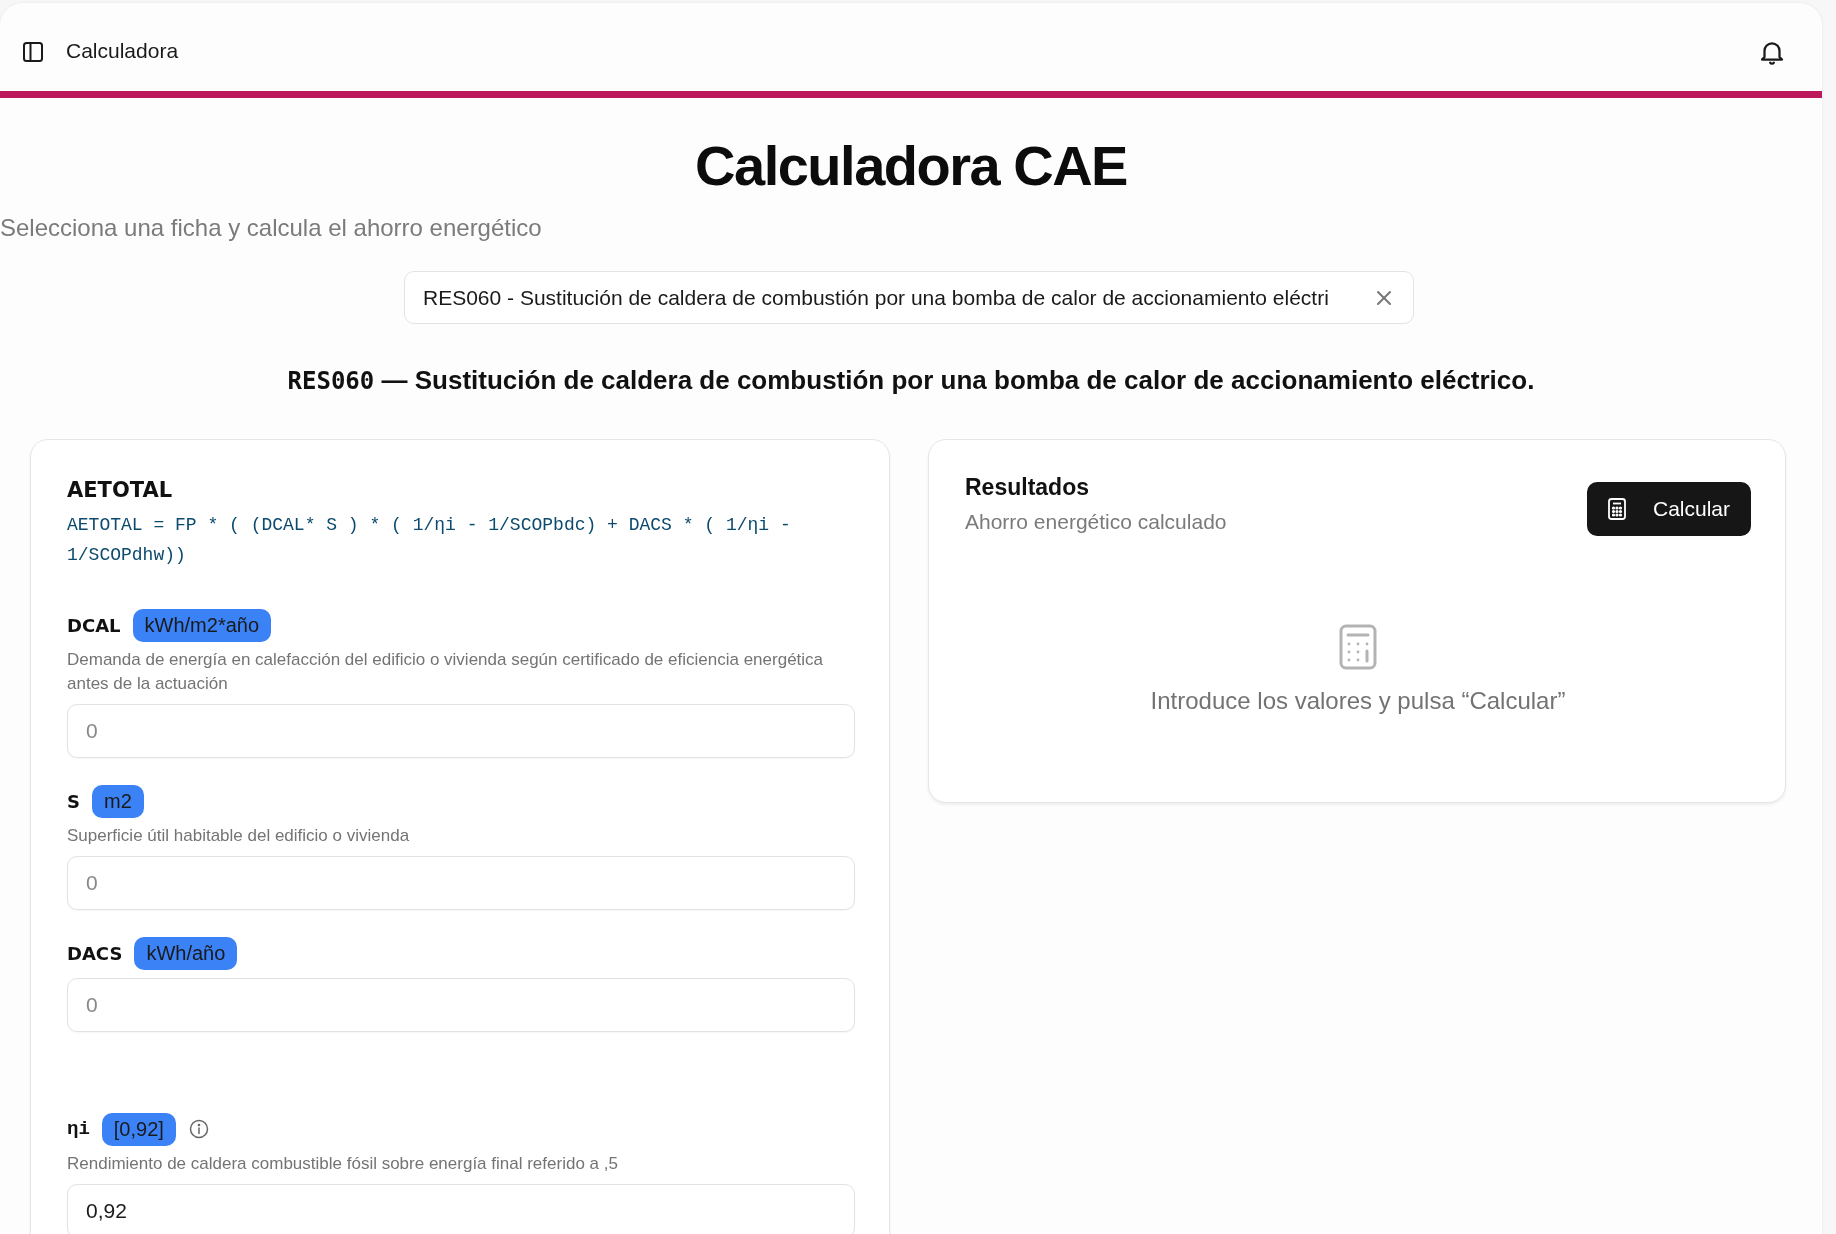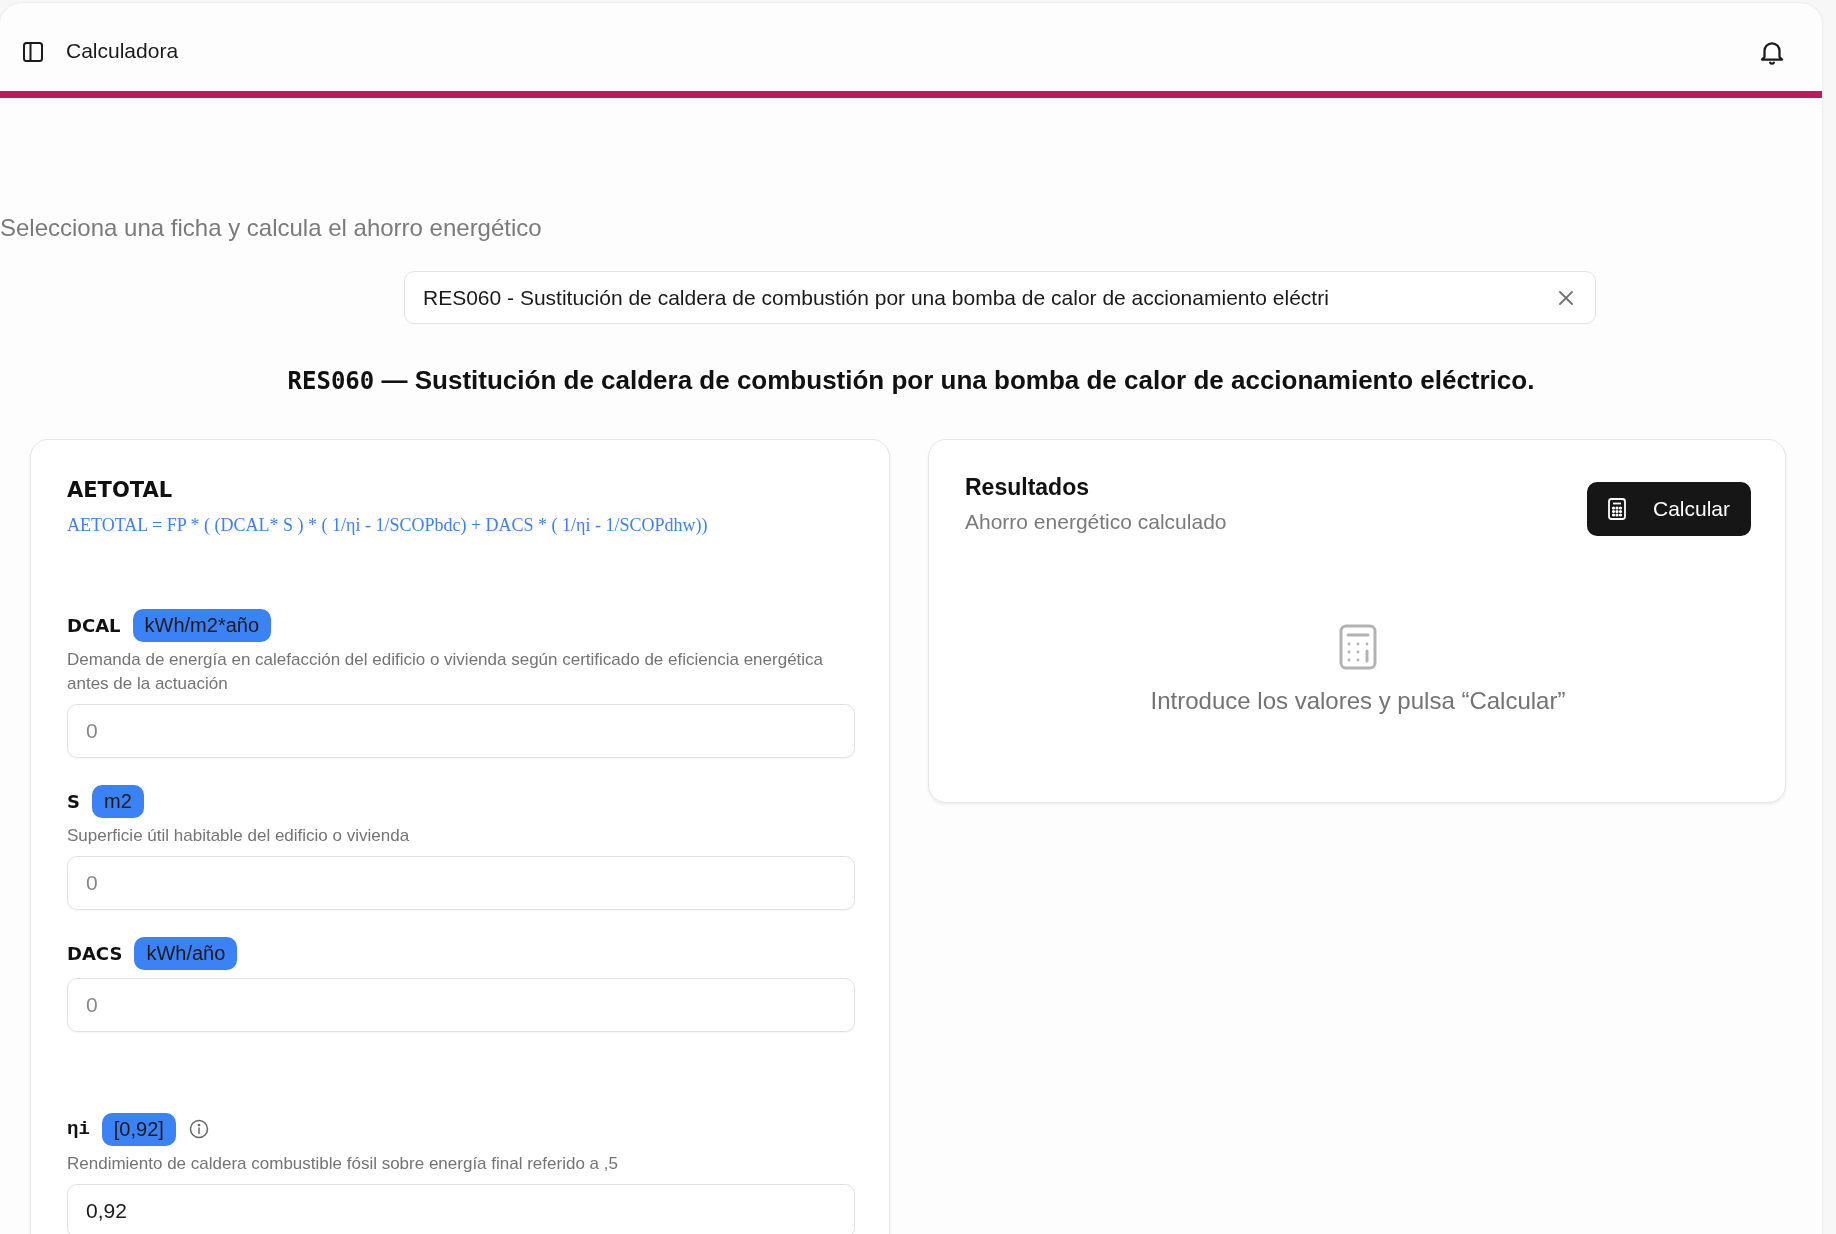--- a/index.html
+++ b/index.html
@@ -35,21 +35,21 @@
   }
   .page-title {
     position: absolute; left: 0; width: 1822px; top: 130px; text-align: center;
     font-size: 56px; font-weight: 700; letter-spacing: -1.5px; color: #0c0c0c;
   }
   .page-subtitle {
     position: absolute; left: 0; width: 1822px; top: 211px; text-align: left;
     font-size: 24px; color: #7b7b7b;
   }
   .select-box {
-    position: absolute; left: 404px; top: 268px; width: 1192px; height: 53px;
+    position: absolute; left: 404px; top: 268px; width: 1010px; height: 53px;
     border: 1px solid #e3e3e3; border-radius: 10px; background: #fff;
     display: flex; align-items: center; padding: 15px 18px; cursor: pointer;
   }
   .select-text {
     font-size: 21px; color: #1a1a1a; white-space: nowrap; overflow: hidden;
     width: 940px;
   }
   .clear-btn {
     position: absolute; right: 18px; top: 15px; width: 22px; height: 22px; cursor: pointer;
   }
@@ -63,21 +63,21 @@
     box-shadow: 0 2px 3px rgba(0,0,0,0.06);
   }
   .card-left { left: 30px; top: 436px; width: 860px; height: 840px; }
   .card-right { left: 928px; top: 436px; width: 858px; height: 364px; }
   .formula-label {
     position: absolute; left: 36px; top: 38px; font-size: 21px; font-weight: 700;
     font-family: "DejaVu Sans", sans-serif;
   }
   .formula {
     position: absolute; left: 36px; top: 70px; width: 790px;
-    font-family: Liberation Serif, serif; font-size: 18px; line-height: 30px; color: #3b82f6;
+    font-family: Liberation Mono, monospace; font-size: 18px; line-height: 30px; color: #0c4a6e;
   }
   .field { position: absolute; left: 36px; width: 788px; }
   .field-head { display: flex; align-items: center; height: 34px; }
   .field-name { font-weight: 700; font-size: 18px; margin-right: 12px; font-family: "DejaVu Sans", sans-serif; }
   .field-name.mono { font-family: Liberation Mono, monospace; font-size: 19px; }
   .unit-badge {
     background: #3b82f6; border-radius: 10px; padding: 5px 12px; font-size: 20px; color: #1a1a1a;
   }
   .info-icon { margin-left: 12px; width: 22px; height: 22px; cursor: pointer; }
   .field-desc { font-size: 17px; color: #747474; line-height: 24px; margin-top: 6px; }
@@ -119,20 +119,21 @@
     </div>
     <div class="topbar-title">Calculadora</div>
     <div class="bell">
       <svg width="30" height="30" viewBox="0 0 24 24" fill="none" stroke="#1a1a1a" stroke-width="1.8" stroke-linecap="round" stroke-linejoin="round">
         <path d="M6 16V11a6 6 0 0 1 12 0v5l2 2H4z"></path>
         <path d="M10.5 20.5a1.8 1.8 0 0 0 3 0"></path>
       </svg>
     </div>
   </div>
 
+  <div class="page-title">Calculadora CAE</div>
   <div class="page-subtitle">Selecciona una ficha y calcula el ahorro energético</div>
 
   <div class="select-box">
     <div class="select-text">RES060 - Sustitución de caldera de combustión por una bomba de calor de accionamiento eléctri</div>
     <div class="clear-btn">
       <svg width="22" height="22" viewBox="0 0 22 22" stroke="#777" stroke-width="2" stroke-linecap="round">
         <line x1="5" y1="5" x2="17" y2="17"></line>
           <line x1="17" y1="5" x2="5" y2="17"></line>
       </svg>
     </div>

